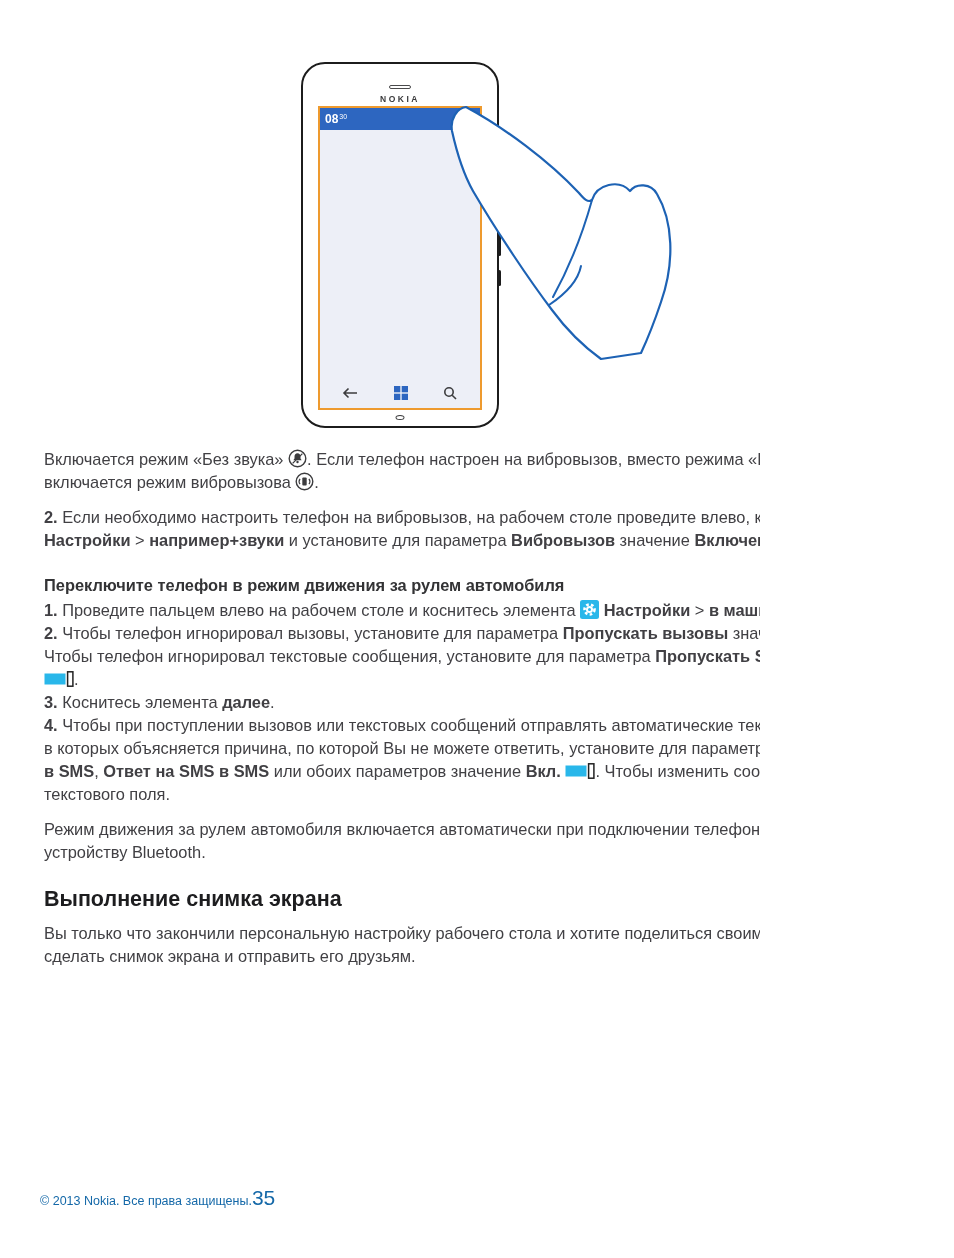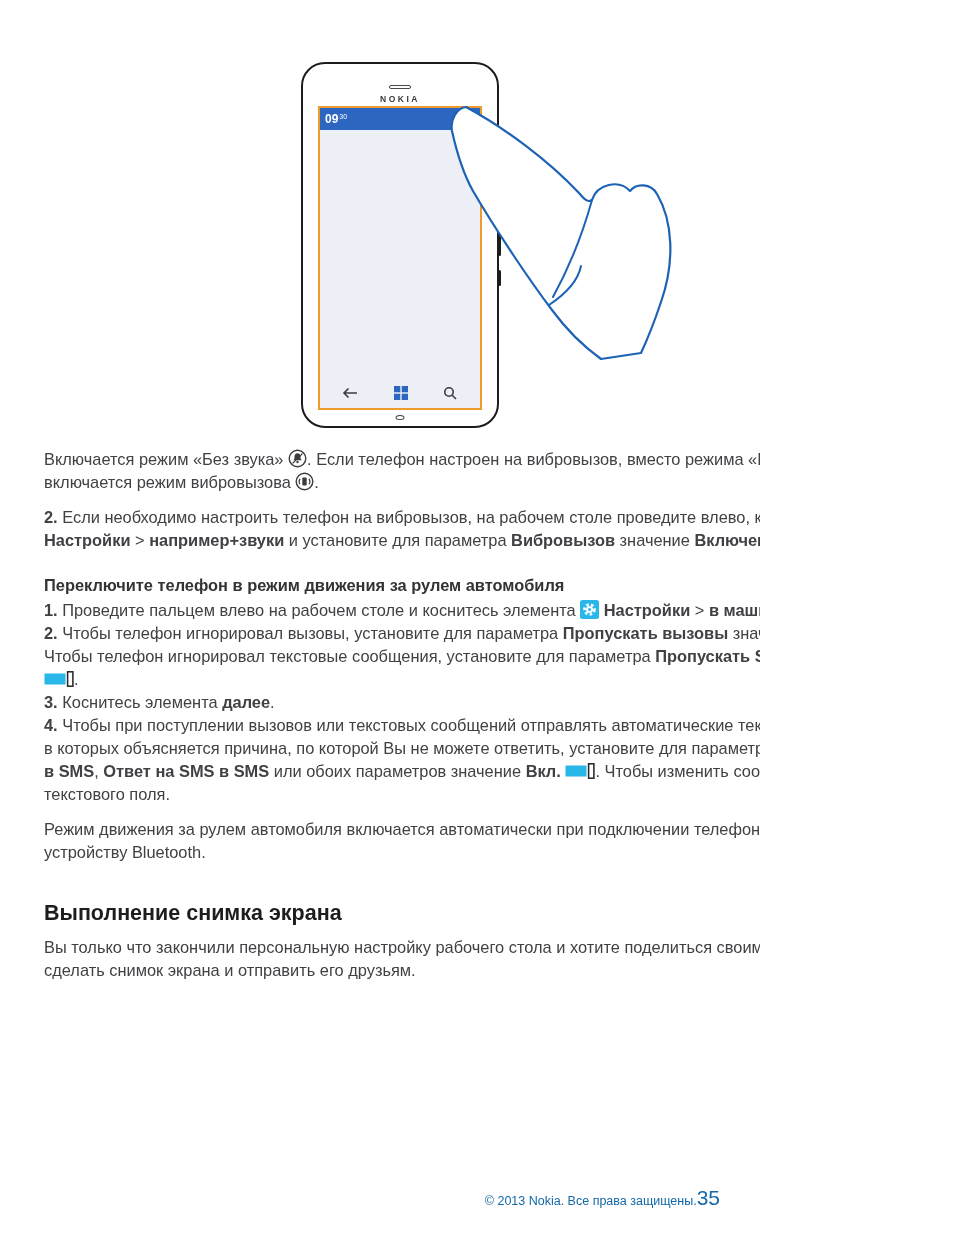--- a/index.html
+++ b/index.html
@@ -37,45 +37,45 @@
   .hand-svg{position:absolute;left:300px;top:55px;z-index:5}
 
   
   .content{position:absolute;left:44px;top:448px;width:876px;
            font-size:16.4px;line-height:23px}
   .para{margin:0 0 12px}
   .para-step2{margin:0 0 16px}
   .subhead{font-weight:bold;color:#333335;margin:22px 0 2px;font-size:16.4px}
   .steps .step{margin:0}
   .outro{margin:12px 0 0}
-  .h2{font-size:21.5px;line-height:26px;font-weight:bold;color:var(--dark);margin:36px 0 10px}
+  .h2{font-size:21.5px;line-height:26px;font-weight:bold;color:var(--dark);margin:22px 0 10px}
   strong{font-weight:bold;color:var(--ink)}
 
   
   .ic{display:inline-block;line-height:0;vertical-align:-3px}
   .ic svg{display:inline-block}
   .ic[data-name="toggle-on-icon"]{vertical-align:-2px}
 
   
   .footer{position:absolute;left:40px;right:40px;top:1186px;
-          display:flex;justify-content:flex-end;align-items:baseline}
+          display:flex;justify-content:flex-start;align-items:baseline}
   .copyright{font-size:12.5px;color:var(--accent)}
   .pageno{font-size:21px;font-weight:normal;color:var(--accent)}
 </style>
 </head>
 <body>
 
 <div class="page" data-name="manual-page">
 
   <div class="phone" data-name="phone-illustration">
     <div class="speaker" data-name="phone-speaker"></div>
     <div class="brand" data-name="phone-brand-logo">NOKIA</div>
     <div class="screen" data-name="phone-screen">
       <div class="statusbar" data-name="phone-statusbar">
-        <span class="clock" data-name="statusbar-clock"><span data-name="clock-hours">09</span><span class="clock-min" data-name="clock-minutes">30</span></span>
+        <span class="clock" data-name="statusbar-clock"><span data-name="clock-hours">08</span><span class="clock-min" data-name="clock-minutes">30</span></span>
         <span class="ic" data-name="ringer-profile-icon">
           <svg width="15" height="15" viewBox="0 0 15 15">
             <circle cx="7.5" cy="7.5" r="6.4" fill="none" stroke="#fff" stroke-width="1.3"></circle>
             <circle cx="7.5" cy="6" r="2" fill="#fff"></circle>
             <path d="M4.3 10.6c1.2-1.6 5.2-1.6 6.4 0z" fill="#fff"></path>
           </svg>
         </span>
       </div>
       <div class="navbar" data-name="phone-navbar">
         <span class="ic" data-name="back-icon">

